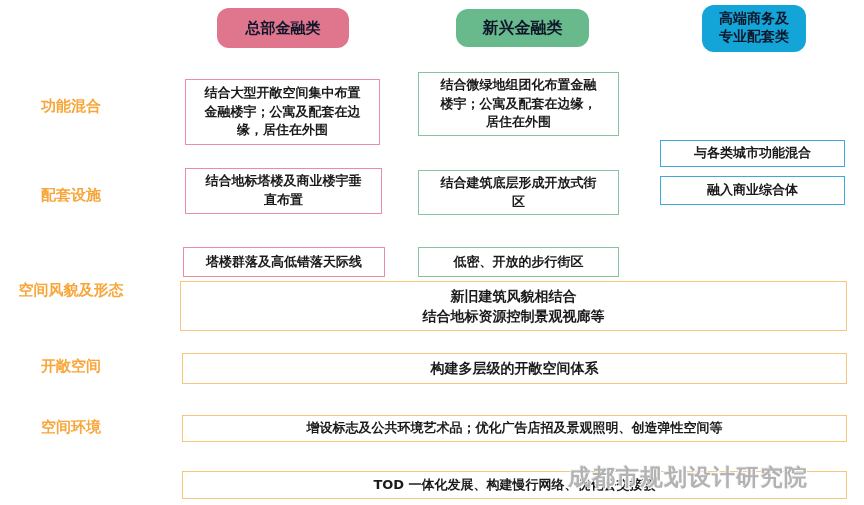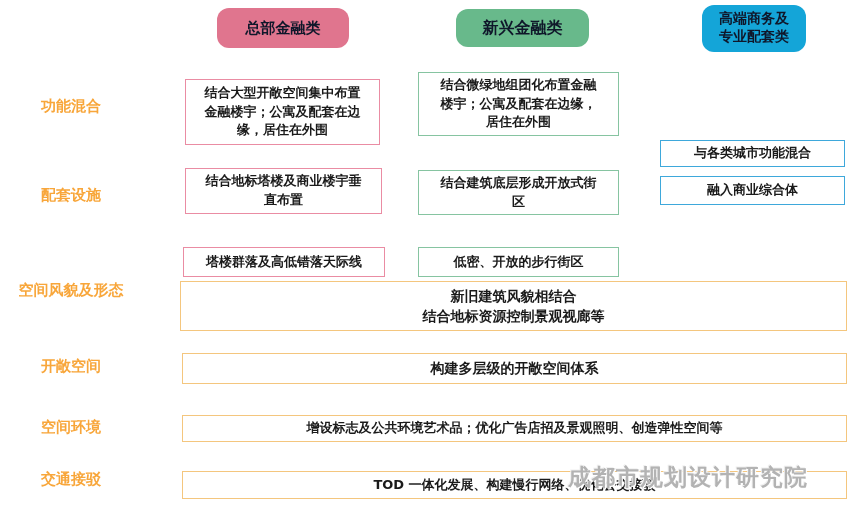--- a/index.html
+++ b/index.html
@@ -71,21 +71,20 @@
   <div class="hdr h3">
     <div>高端商务及</div>
     <div>专业配套类</div>
   </div>
 
   <div class="rowlabel rl1">功能混合</div>
   <div class="rowlabel rl2">配套设施</div>
   <div class="rowlabel rl3">空间风貌及形态</div>
   <div class="rowlabel rl4">开敞空间</div>
   <div class="rowlabel rl5">空间环境</div>
-  <div class="rowlabel rl6">交通接驳</div>
 
   <div class="cell pink  c-r1c1">结合大型开敞空间集中布置
 金融楼宇；公寓及配套在边
 缘，居住在外围</div>
   <div class="cell green c-r1c2">结合微绿地组团化布置金融
 楼宇；公寓及配套在边缘，
 居住在外围</div>
   <div class="cell blue  c-r1c3">与各类城市功能混合</div>
 
   <div class="cell pink  c-r2c1">结合地标塔楼及商业楼宇垂

